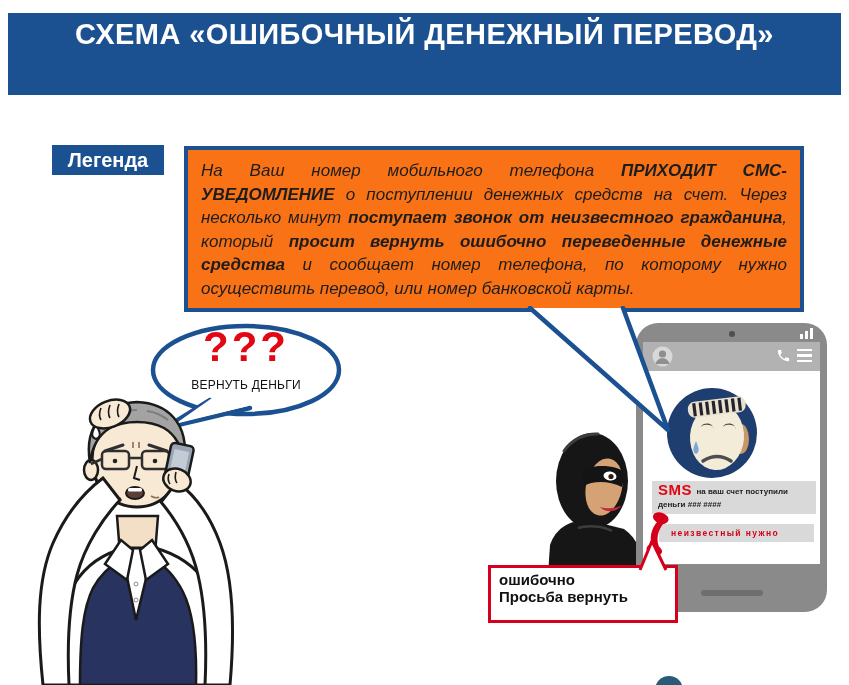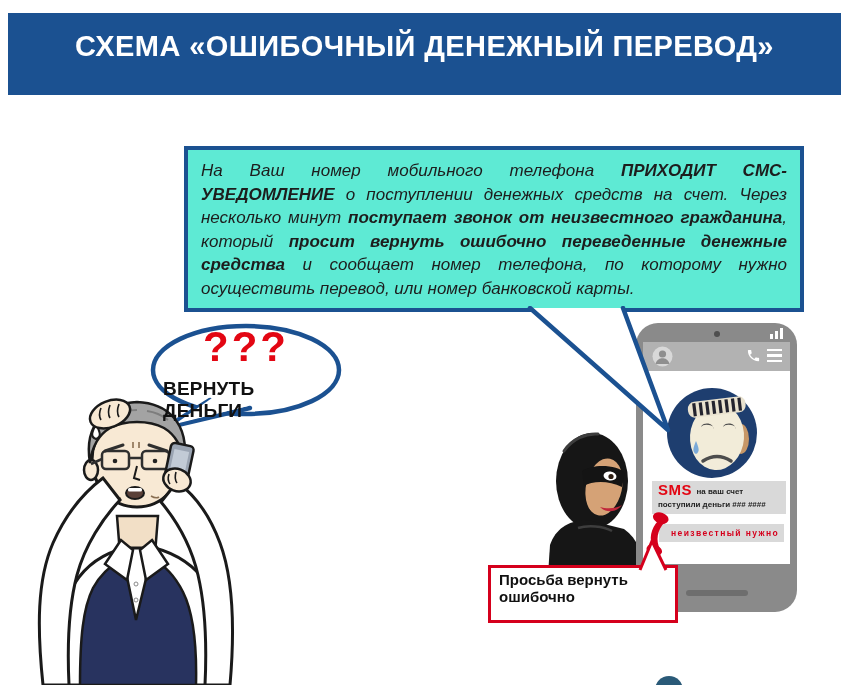--- a/index.html
+++ b/index.html
@@ -5,43 +5,43 @@
   :root{
     --blue:#1b5191; --red:#e30613; --red-border:#d5001c;
     --navy:#28335f; --hood:#1e3e6f; --phone-gray:#8a8a8a;
     --box-gray:#d9d9d9; --hdr-gray:#b2b2b2; --skin:#f8e9d4; --skin2:#d5a276;
   }
   html,body{margin:0;padding:0;background:#fff;}
   .stage{position:relative;width:849px;height:685px;background:#fff;overflow:hidden;
          font-family:"Liberation Sans",sans-serif;}
   
   .banner{position:absolute;left:8px;top:13px;width:833px;height:82px;background:var(--blue);}
-  .banner h1{margin:12px;padding-top:5px;text-align:center;color:#fff;font-size:29px;
+  .banner h1{margin:0;padding-top:5px;text-align:center;color:#fff;font-size:29px;
              font-weight:bold;letter-spacing:.4px;}
   
   .legend-label{position:absolute;left:52px;top:145px;width:112px;height:30px;background:var(--blue);
                 color:#fff;font-size:20px;font-weight:bold;text-align:center;line-height:30px;}
-  .legend-box{position:absolute;left:184px;top:146px;width:620px;height:166px;background:#5eead4;
+  .legend-box{position:absolute;left:184px;top:146px;width:620px;height:166px;background:#f97316;
               border:4px solid var(--blue);box-sizing:border-box;z-index:4;}
   .legend-text{margin:9px 13px;font-size:17px;line-height:23.5px;font-style:italic;color:#1d1d1d;
                text-align:justify;}
   .seg-bold{font-weight:bold;}
   .legend-tail{position:absolute;left:520px;top:306px;width:160px;height:130px;z-index:5;pointer-events:none;}
   
   .bubble-svg{position:absolute;left:145px;top:320px;width:210px;height:115px;z-index:2;}
   .bubble-q{position:absolute;left:166px;top:324px;width:160px;text-align:center;z-index:3;
             color:var(--red);font-size:42px;font-weight:800;letter-spacing:3px;line-height:46px;}
-  .bubble-t{position:absolute;left:163px;top:378px;width:166px;z-index:3;
-            color:#111;font-size:19px;font-weight:bold;letter-spacing:.2px;}
+  .bubble-t{position:absolute;left:163px;top:378px;width:166px;text-align:center;z-index:3;
+            color:#111;font-size:12px;font-weight:normal;letter-spacing:.2px;}
   
   .man-svg{position:absolute;left:25px;top:388px;width:225px;height:297px;z-index:2;}
   
   .scammer-svg{position:absolute;left:548px;top:425px;width:100px;height:150px;z-index:2;}
   
-  .phone{position:absolute;left:636px;top:323px;width:161px;height:289px;background:var(--phone-gray);
+  .phone{position:absolute;left:636px;top:323px;width:191px;height:289px;background:var(--phone-gray);
          border-radius:22px;z-index:3;}
   .cam-dot{position:absolute;left:50%;top:8px;width:6px;height:6px;margin-left:-3px;border-radius:50%;
            background:#4f4f4f;}
   .sig{position:absolute;right:14px;top:5px;display:flex;align-items:flex-end;gap:2px;}
   .sig i{display:block;width:3px;background:#fff;}
   .screen{position:absolute;left:7px;right:7px;top:19px;bottom:48px;background:#fff;overflow:visible;}
   .phone-hdr{position:absolute;left:0;right:0;top:0;height:29px;background:var(--hdr-gray);
              display:flex;align-items:center;}
   .avatar{position:absolute;left:9px;top:4px;width:21px;height:21px;}
   .hdr-right{position:absolute;right:8px;top:6px;display:flex;gap:6px;align-items:center;}
@@ -71,20 +71,21 @@
 </style>
 </head>
 <body>
 
 <div class="stage">
 
   <div class="banner">
     <h1>СХЕМА «ОШИБОЧНЫЙ ДЕНЕЖНЫЙ ПЕРЕВОД»</h1>
   </div>
 
+  <div class="legend-label">Легенда</div>
 
   <div class="legend-box">
     <div class="legend-text"><span>На Ваш номер мобильного телефона </span><span class="seg-bold">ПРИХОДИТ СМС-УВЕДОМЛЕНИЕ</span><span> о поступлении денежных средств на счет. Через несколько минут </span><span class="seg-bold">поступает звонок от неизвестного гражданина</span><span>, который </span><span class="seg-bold">просит вернуть ошибочно переведенные денежные средства</span><span> и сообщает номер телефона, по которому нужно осуществить перевод, или номер банковской карты.</span></div>
   </div>
 
   <svg class="legend-tail" viewBox="0 0 160 130">
     <polygon points="10,2 103,2 148,124" fill="#ffffff"></polygon>
     <path d="M10,2 L148,124 L103,2" fill="none" stroke="#1b5191" stroke-width="4.5" stroke-linejoin="round" stroke-linecap="round"></path>
   </svg>
 
@@ -226,22 +227,22 @@
 
   <svg class="handset" viewBox="0 0 34 44">
     <g transform="rotate(-12 17 22)">
       <ellipse cx="23" cy="7" rx="8" ry="5.5" transform="rotate(32 23 7)" fill="#d5001c"></ellipse>
       <ellipse cx="10" cy="37" rx="8" ry="5.5" transform="rotate(32 10 37)" fill="#d5001c"></ellipse>
       <path d="M20,9 C11,15 7,25 9,35 L16,38 C13,28 17,18 26,12 Z" fill="#d5001c"></path>
     </g>
   </svg>
 
   <div class="note">
+    <div>ошибочно</div>
     <div>Просьба вернуть</div>
-    <div>ошибочно</div>
   </div>
   <svg class="note-tail" viewBox="0 0 46 36">
     <polygon points="10,34 36,34 22,5" fill="#ffffff"></polygon>
     <path d="M10,34 L22,5 L36,34" fill="none" stroke="#d5001c" stroke-width="3" stroke-linejoin="round"></path>
   </svg>
 
   <div class="circle-red"></div>
   <div class="circle-blue"></div>
 
 </div>

